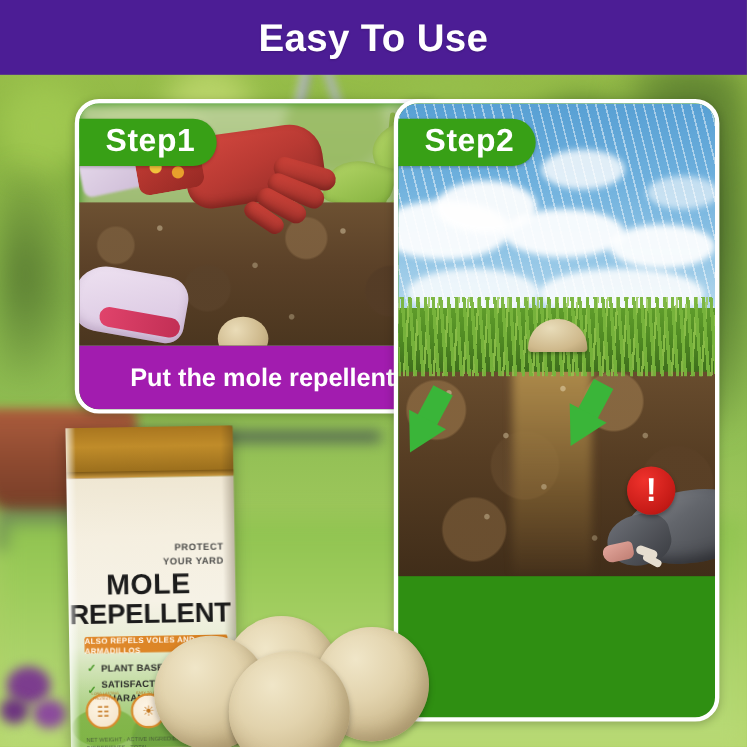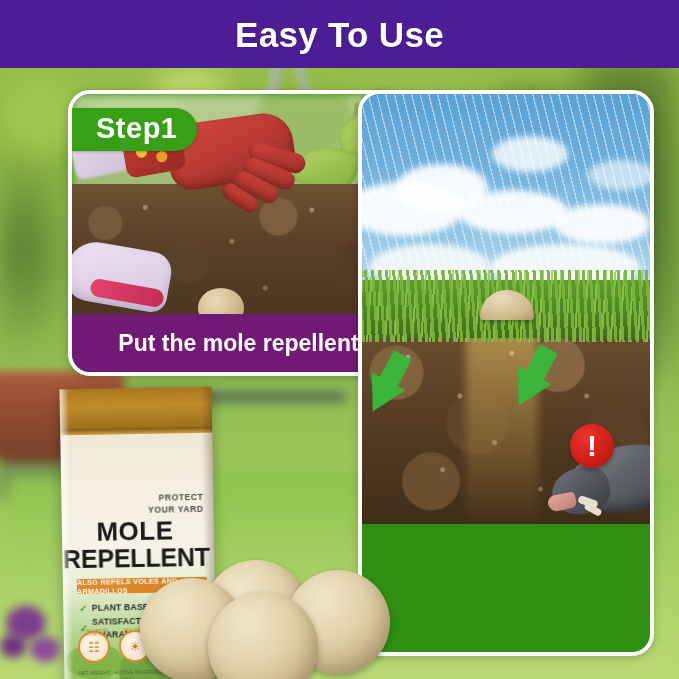--- a/index.html
+++ b/index.html
@@ -102,21 +102,21 @@
     background:#2f8f12;
   }
   #card-step1 { left:36px;  top:90px; width:341px; height:286px;margin-left:32px; }
   #card-step2 { left:358px; top:90px; width:296px; height:566px; }
 
   .photo { position:relative; width:100%; overflow:hidden; }
   #photo1 { height:220px; }
   #photo2 { height:430px; }
 
   .caption {
-    background:#701a75; color:#ffffff;
+    background:#a21caf; color:#ffffff;
     font-size:22px; font-weight:bold; line-height:1.22;
     text-align:center;
     display:flex; align-items:center; justify-content:center;
     padding:6px 8px;
   }
   #caption1 { height:58px; font-size:23px; }
   #caption2 { height:132px; font-size:22.5px; }
 
   .step-badge {
     position:absolute; left:-6px; top:14px; z-index:14;
@@ -507,20 +507,21 @@
     <div class="mole-body"></div>
     <div class="mole-head"></div>
     <div class="mole-snout"></div>
     <div class="mole-claw mc1"></div>
     <div class="mole-claw mc2"></div>
 
     <div class="alert-badge">
       <span>!</span>
     </div>
 
+    <div class="step-badge">Step2</div>
   </div>
 </div>
 
 <div id="package">
   <div class="pkg-top"></div>
   <div class="pkg-top-seam"></div>
   <div class="pkg-body">
     <div class="pkg-leaf"></div>
     <div class="pkg-protect">
       <div>PROTECT</div>

